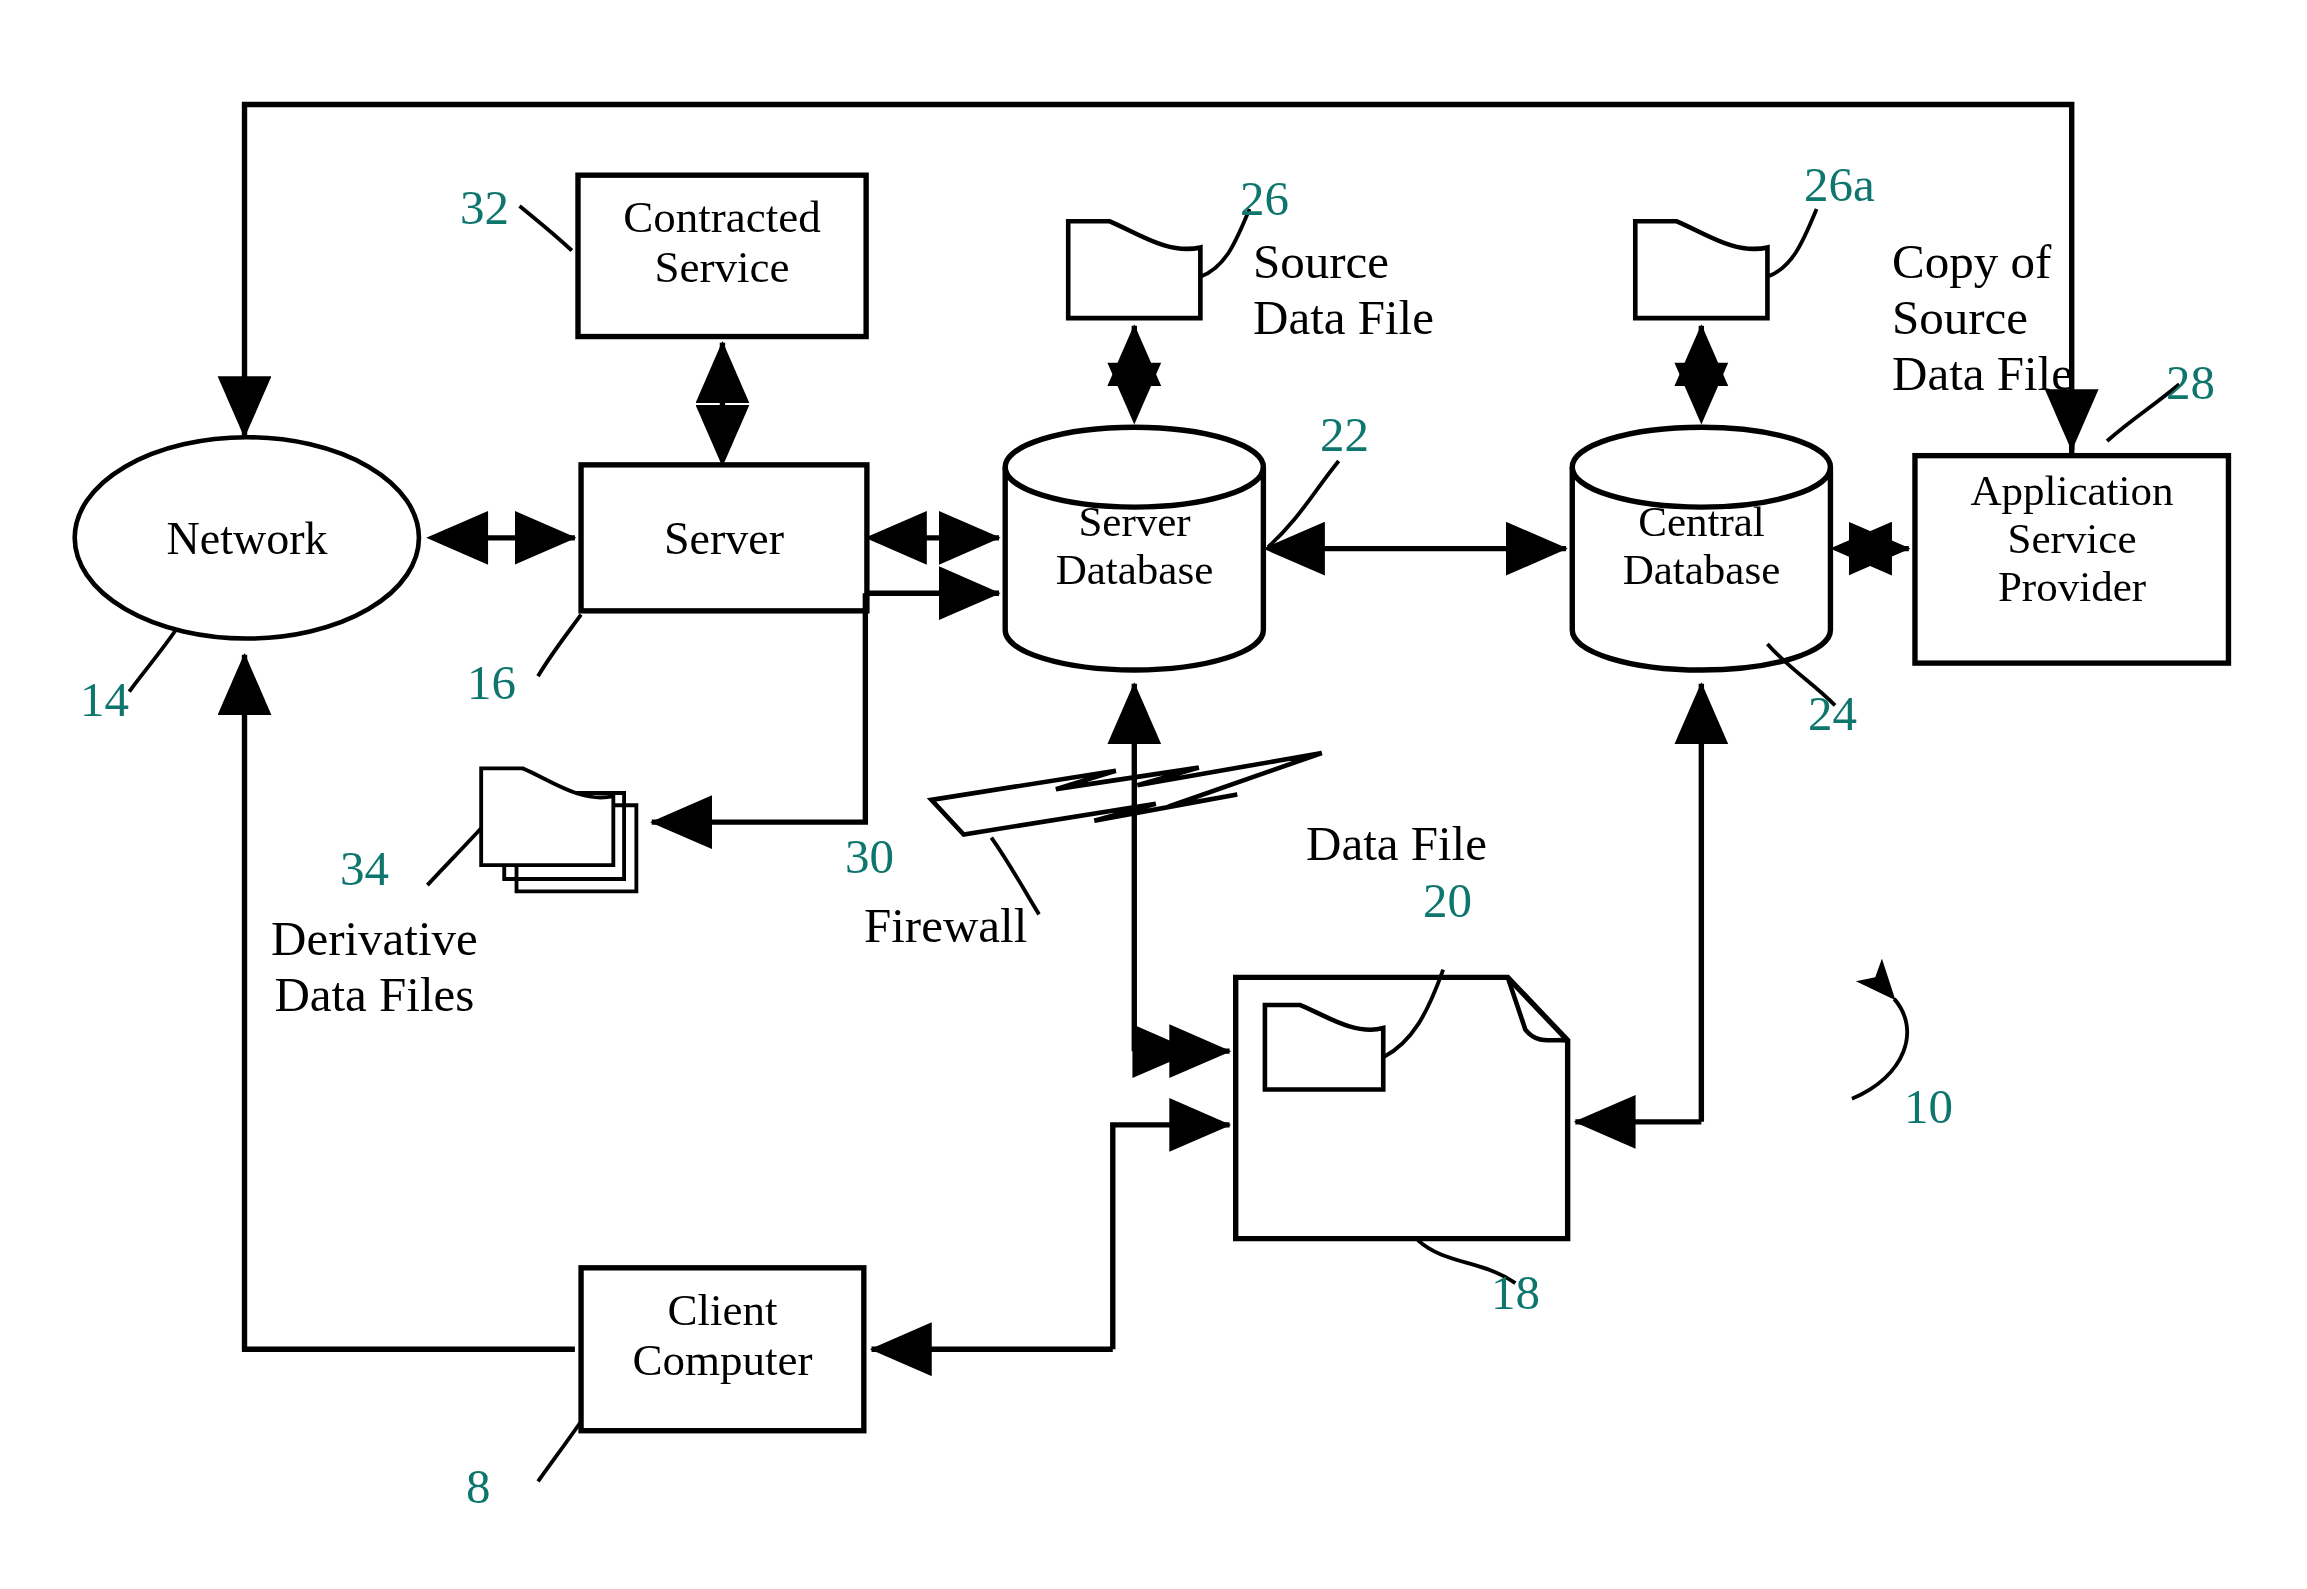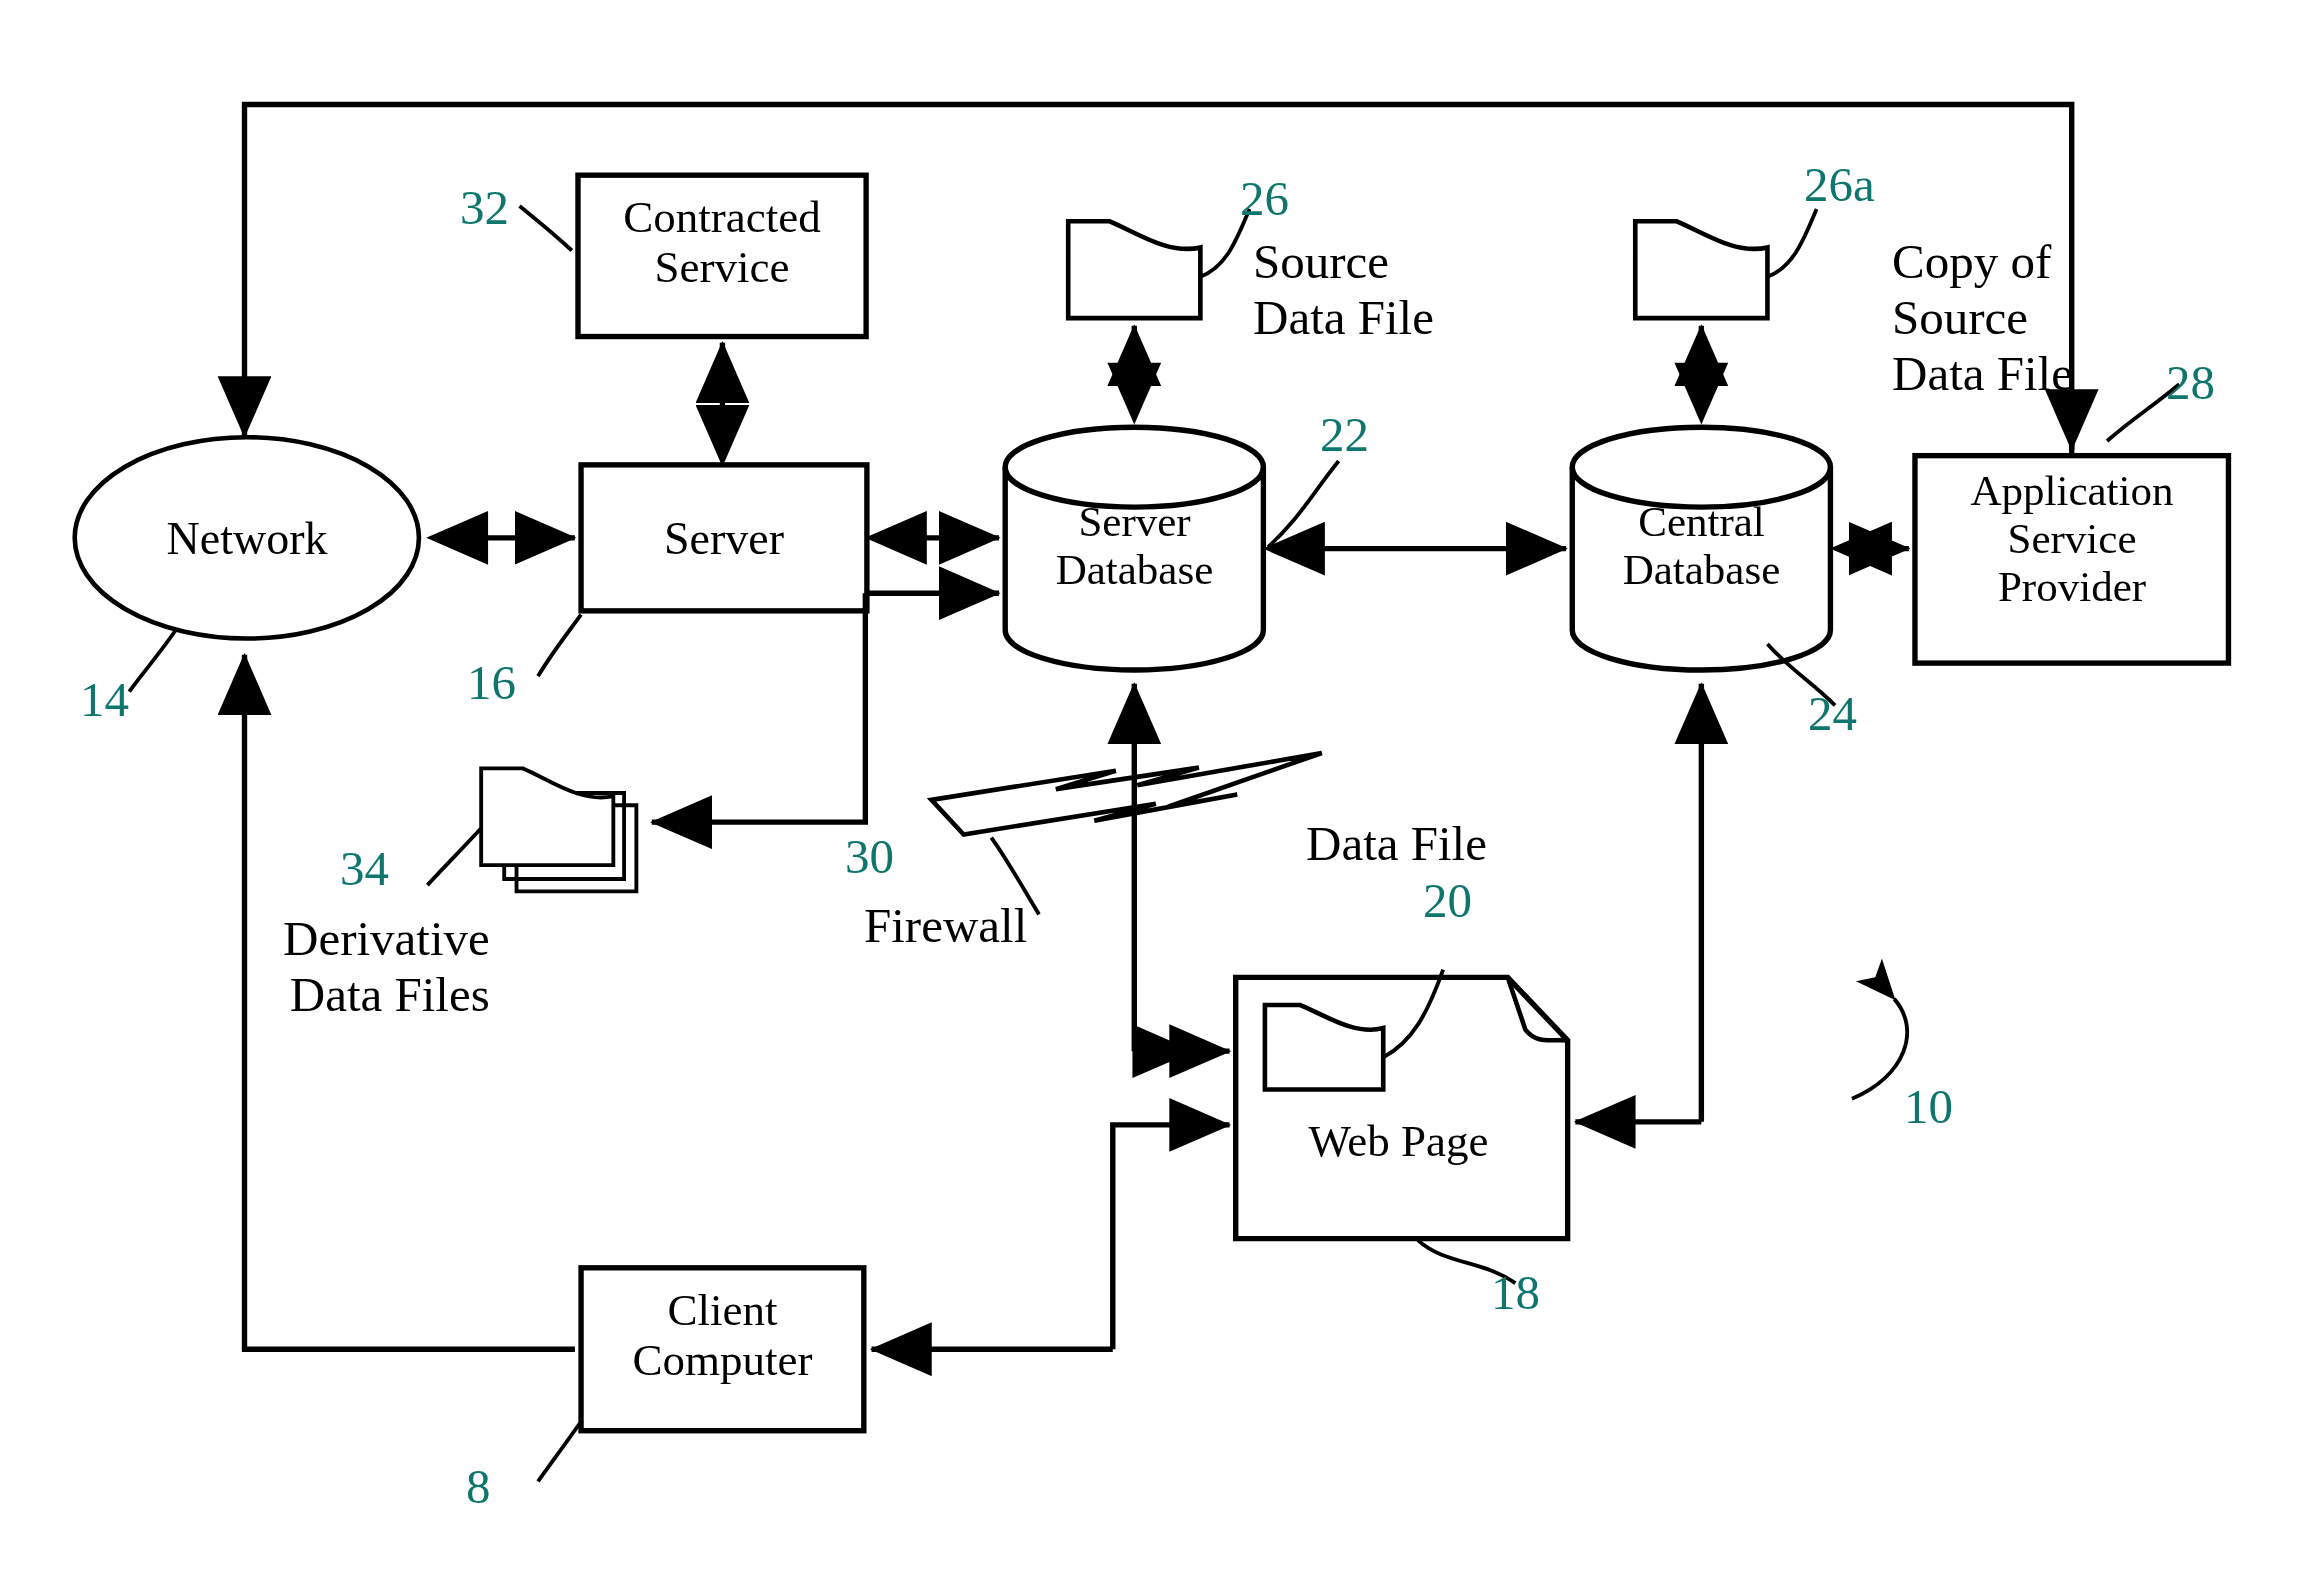--- a/index.html
+++ b/index.html
@@ -181,30 +181,29 @@
   <div class="node-label" style="left:1563px; top:498px; width:277px; font-size:43px;">Central
 Database</div>
 
   <div class="node-label" style="left:1915px; top:467px; width:314px; font-size:43px;">Application
 Service
 Provider</div>
 
   <div class="node-label" style="left:578px; top:1285px; width:289px; font-size:45px;">Client
 Computer</div>
 
-  <div class="node-label" style="left:1245px; top:1116px; width:307px; font-size:45px;">Web Page</div>
 
   <div class="callout-text" style="left:1253px; top:234px; text-align:left;">Source
 Data File</div>
 
   <div class="callout-text" style="left:1892px; top:234px; text-align:left;">Copy of
 Source
 Data File</div>
 
-  <div class="callout-text" style="left:283px; top:911px; text-align:right;">Derivative
+  <div class="callout-text" style="left:271px; top:911px; text-align:center;">Derivative
 Data Files</div>
 
   <div class="callout-text" style="left:864px; top:898px; text-align:left;">Firewall</div>
 
   <div class="callout-text" style="left:1306px; top:816px; text-align:left;">Data File</div>
 
   <div class="ref-num" style="left:1904px; top:1082px;">
     <span>10</span>
   </div>
 

